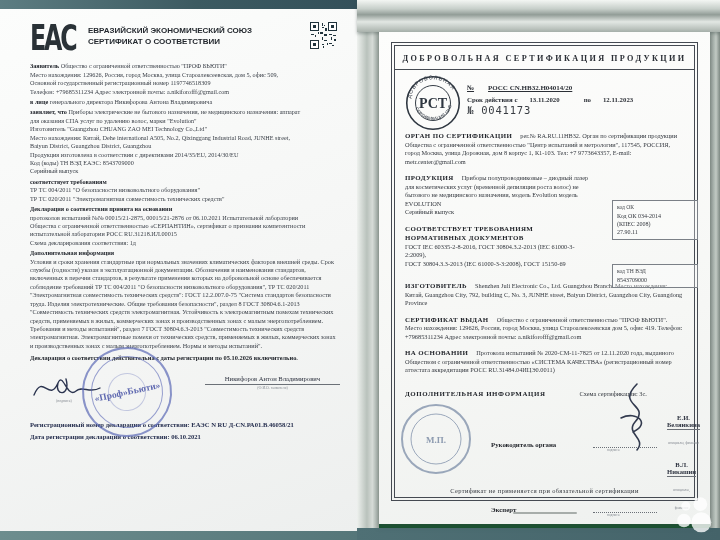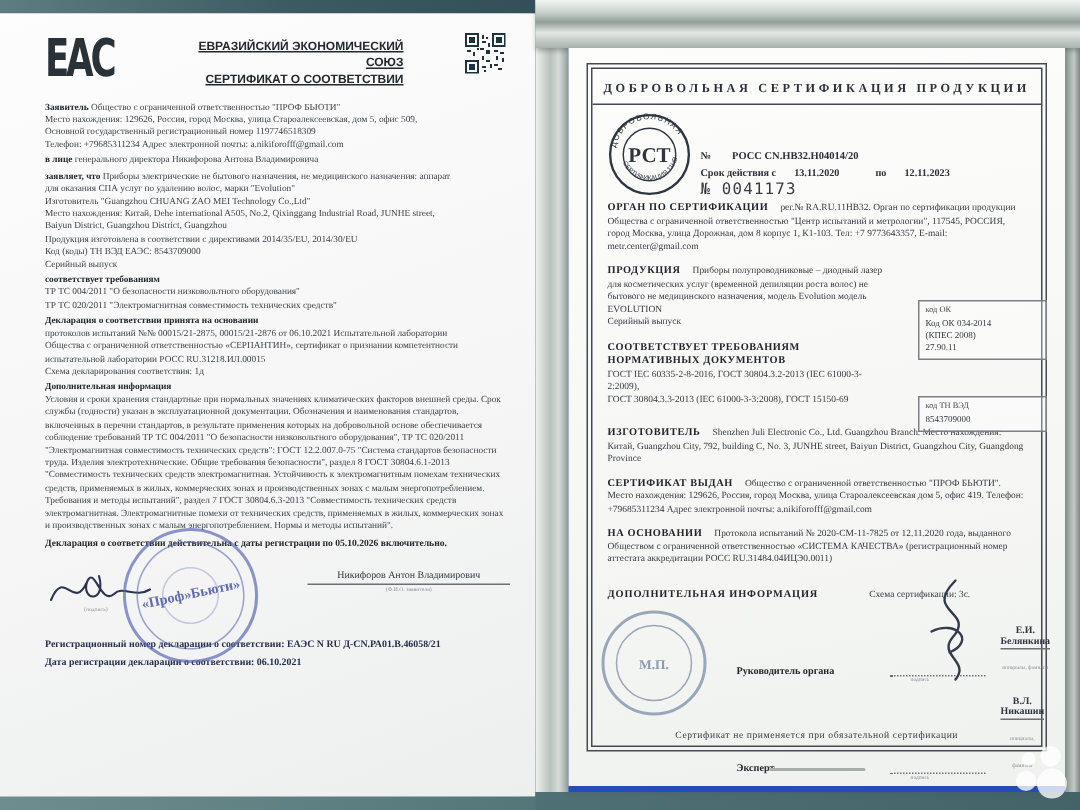--- a/index.html
+++ b/index.html
@@ -9,25 +9,25 @@
   
   .left-photo{position:relative;width:357px;height:540px;background:#eef0ef;flex:0 0 auto;
               box-shadow:inset -7px 0 9px -4px rgba(110,130,132,.55);}
   .band-top{position:absolute;top:0;left:0;right:0;height:9px;
             background:linear-gradient(90deg,#5d7d82,#3c5a61 55%,#33505a);}
   .band-bottom{position:absolute;bottom:0;left:0;right:0;height:9px;
                background:linear-gradient(90deg,#6d8d8e,#557679);}
   .paper{position:absolute;top:9px;bottom:9px;left:0;right:0;
          background:linear-gradient(160deg,#fcfdfc 0%,#f5f6f5 55%,#edefee 100%);
          padding:13px 20px 0 30px;box-sizing:border-box;}
-  .decl-header{display:flex;align-items:flex-start;gap:41px;}
+  .decl-header{display:flex;align-items:flex-start;}
   .eac-logo{font-family:"DejaVu Sans",sans-serif;font-weight:800;font-size:33px;line-height:.95;
             letter-spacing:-3px;color:#2a3237;transform:scale(.72,1.05);transform-origin:left top;width:58px;}
-  .decl-titles{flex:1;text-align:right;font-family:"Liberation Sans",sans-serif;font-weight:700;
-               font-size:8px;line-height:1.4;color:#23282e;margin-top:3px;text-decoration:underline;}
+  .decl-titles{flex:1;text-align:left;font-family:"Liberation Sans",sans-serif;font-weight:700;
+               font-size:8px;line-height:1.4;color:#23282e;margin-top:3px;}
   .qr{width:27px;height:27px;margin-top:0;}
   .decl-body{margin-top:9px;font-size:6.2px;line-height:1.36;color:#3b4049;}
   .decl-body p{margin:0 0 2px 0;}
   .lead{color:#23272e;}
   .pre{white-space:pre-line;}
   .valid-line{font-weight:700;color:#23272e;font-size:6.4px;margin-top:4px !important;}
   .sig-row{position:relative;height:46px;margin-top:2px;}
   .sig-left{position:absolute;left:0;top:4px;width:78px;height:36px;}
   .sig-cap{position:absolute;left:26px;top:34px;font-size:3.8px;color:#8a8f96;}
   .stamp-blue{position:absolute;left:52px;top:-18px;width:86px;height:86px;border-radius:50%;
@@ -37,21 +37,21 @@
                       border:1px solid rgba(82,96,178,.65);}
   .stamp-blue::after{content:"";position:absolute;inset:24px;border-radius:50%;
                      border:.8px solid rgba(82,96,178,.35);}
   .stamp-blue span{font-weight:700;font-size:9.5px;color:#4d58a8;transform:rotate(-4deg);}
   .name-col{position:absolute;left:175px;top:10px;width:135px;text-align:center;}
   .name-col .nm{font-size:6.6px;color:#2e3340;padding-bottom:2px;border-bottom:.8px solid #6b7077;}
   .name-col .cap{font-size:3.8px;color:#8a8f96;margin-top:1px;}
   .reg-lines{margin-top:8px;font-weight:700;font-size:6.6px;line-height:1.8;color:#252e4e;}
 
   
-  .right-photo{position:relative;width:363px;height:540px;flex:0 0 auto;background:#1d4ed8;}
+  .right-photo{position:relative;width:363px;height:540px;flex:0 0 auto;background:#14532d;}
   .frame-top{position:absolute;top:0;left:0;right:0;height:32px;
              background:linear-gradient(180deg,#f3f6f3 0%,#c6cec9 28%,#929d97 46%,#e2e7e3 68%,#a9b2ac 100%);
              box-shadow:0 2px 3px rgba(70,85,82,.4);}
   .frame-left{position:absolute;top:0;left:0;bottom:12px;width:22px;
               background:linear-gradient(90deg,#eef1ee 0%,#b9c2bc 45%,#d6dbd7 70%,#9aa49e 100%);}
   .frame-right{position:absolute;top:0;right:0;bottom:12px;width:10px;
                background:linear-gradient(90deg,#8d9892,#c2cac4 60%,#7d8882);}
   .band-bottom-r{position:absolute;bottom:0;left:0;right:0;height:12px;
                  background:linear-gradient(90deg,#4f7075,#446369);}
   .cert-paper{position:absolute;left:22px;right:10px;top:32px;bottom:16px;
@@ -60,21 +60,21 @@
   .cert-box{position:absolute;left:15px;right:15px;top:13px;bottom:26px;
             border:1.5px solid #454a52;outline:1px solid #454a52;outline-offset:2.5px;
             padding:0 10px;box-sizing:border-box;}
   .cert-top-title{text-align:center;font-weight:700;font-size:8.2px;letter-spacing:2.4px;color:#2b2f36;
                   padding:8px 0 6px 0;border-bottom:1px solid #454a52;margin:0 -10px 7px -10px;}
   .cert-head{display:flex;align-items:flex-start;gap:6px;}
   .rst{width:56px;height:56px;flex:0 0 auto;margin-top:-2px;}
   .cert-head-right{flex:1;}
   .cert-title{font-family:"Liberation Sans",sans-serif;font-weight:700;font-size:14.5px;
               letter-spacing:.4px;color:#24272c;margin-top:2px;}
-  .num-row{font-weight:700;font-size:7px;color:#2b2f36;margin-top:23px;}
+  .num-row{font-weight:700;font-size:7px;color:#2b2f36;margin-top:7px;text-decoration:underline;}
   .num-row .sp{display:inline-block;width:14px;}
   .date-row{font-weight:700;font-size:6.8px;color:#2b2f36;margin-top:4px;}
   .date-row .sp{display:inline-block;width:12px;}
   .blank-num{font-family:"DejaVu Sans Mono",monospace;font-size:10.5px;letter-spacing:.8px;
              color:#383c42;text-align:left;margin:1px 2px 2px 0;}
   .sec{margin:0 0 7px 0;font-size:6.3px;line-height:1.35;color:#33373e;}
   .sec .slabel{font-weight:700;font-size:6.9px;letter-spacing:.4px;color:#22252b;margin-right:8px;}
   .sec .stext{white-space:pre-line;}
   .sec.narrow{margin-right:92px;}
   .sec.gap-top{margin-top:13px;}

